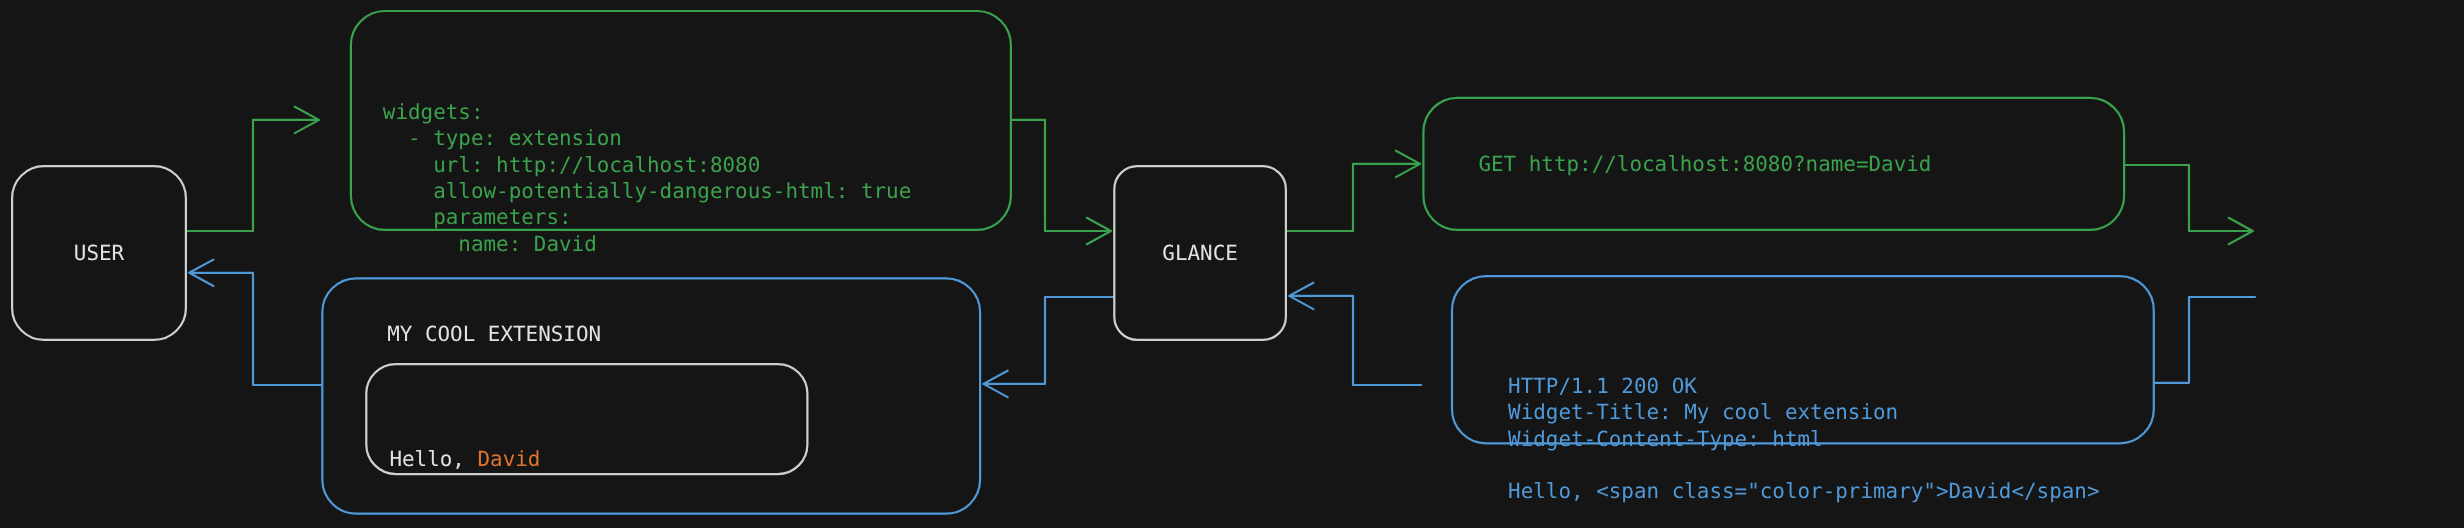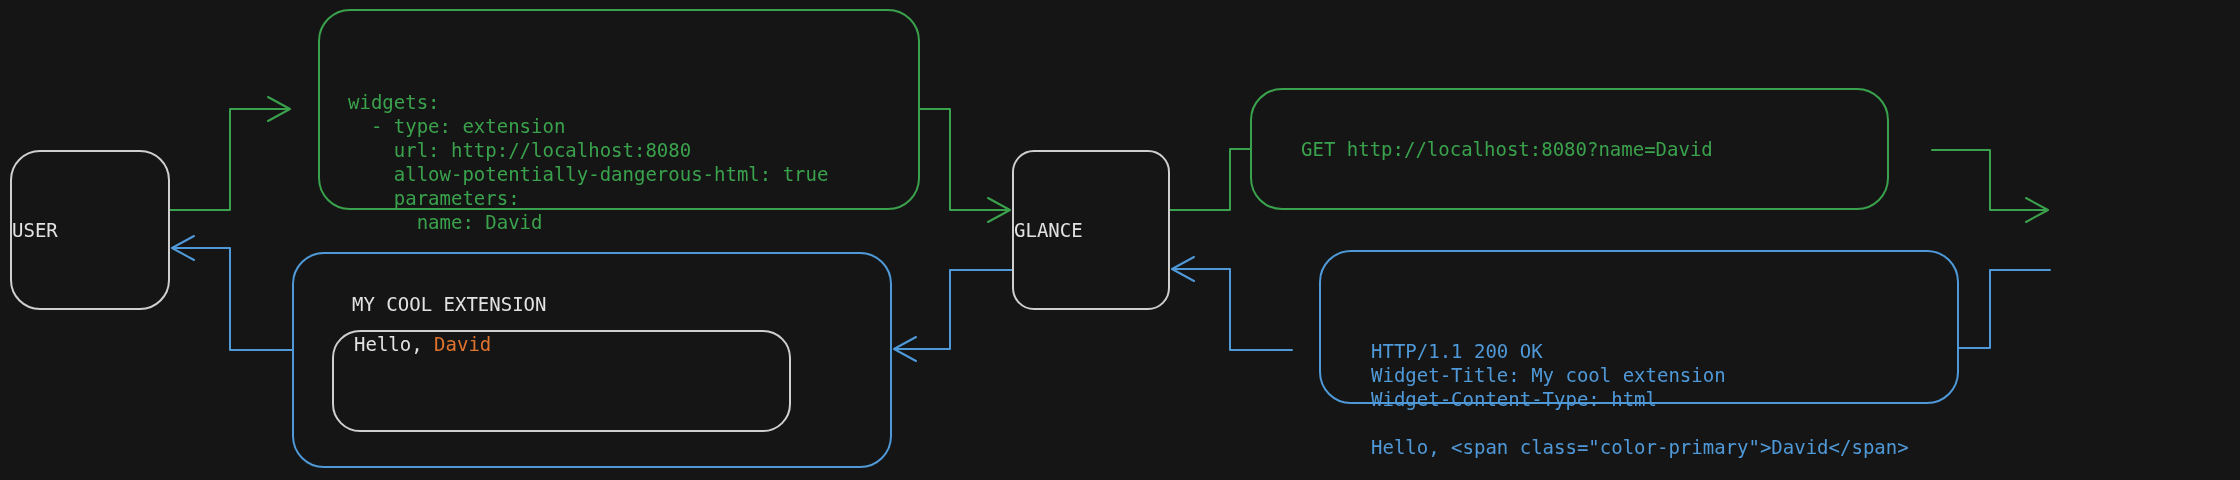--- a/index.html
+++ b/index.html
@@ -22,53 +22,53 @@
   .wires{position:absolute;left:0;top:0;width:2240px;height:480px;}
   .wires path{fill:none;stroke-width:2;stroke-linecap:round;stroke-linejoin:round;}
   .wires path.green{stroke:var(--green);}
   .wires path.blue{stroke:var(--blue);}
 
   .node{
     position:absolute;
     border:2px solid var(--border);
     border-radius:30px;
     background:var(--bg);
-    display:flex;align-items:center;
+    display:flex;align-items:center;justify-content:center;
     color:var(--text);
     font-size:19px;
     white-space:pre;
   }
   .node-user{left:10px;top:150px;width:160px;height:160px;}
   .node-glance{left:1012px;top:150px;width:158px;height:160px;border-radius:22px;}
   .node-extension{left:2050px;top:150px;width:180px;height:160px;}
 
   .msgbox{
     position:absolute;
     border-radius:32px;
     background:var(--bg);
     font-size:19px;
     line-height:24px;
     white-space:pre;
   }
   .msgbox.green-box{border:2px solid var(--green);color:var(--green);}
   .msgbox.blue-box{border:2px solid var(--blue);color:var(--blue);}
 
   .box-config{left:290px;top:9px;width:602px;height:201px;padding:31px 18px 0 28px;margin-left:28px;}
-  .box-request{left:1250px;top:88px;width:639px;height:122px;display:flex;align-items:center;padding-left:49px;}
+  .box-request{left:1293px;top:88px;width:639px;height:122px;display:flex;align-items:center;padding-left:49px;}
   .box-response{left:1319px;top:250px;width:640px;height:154px;padding:39px 22px 0 50px;}
 
   .box-widget{left:292px;top:252px;width:600px;height:216px;}
   .widget-title{
     position:absolute;left:58px;top:38px;
     color:var(--text);font-size:19px;line-height:24px;white-space:pre;
   }
   .hello-box{
-    position:absolute;left:38px;top:76px;width:459px;height:102px;
+    position:absolute;left:38px;top:76px;width:403px;height:102px;
     border:2px solid var(--border);border-radius:28px;
-    display:flex;align-items:flex-start;padding-left:20px;
+    display:flex;align-items:flex-end;padding-left:20px;
     font-size:19px;white-space:pre;
   }
   .hello-prefix{color:var(--text);}
   .hello-name{color:var(--orange);}
 </style>
 </head>
 <body>
 
 <div class="canvas">
 

